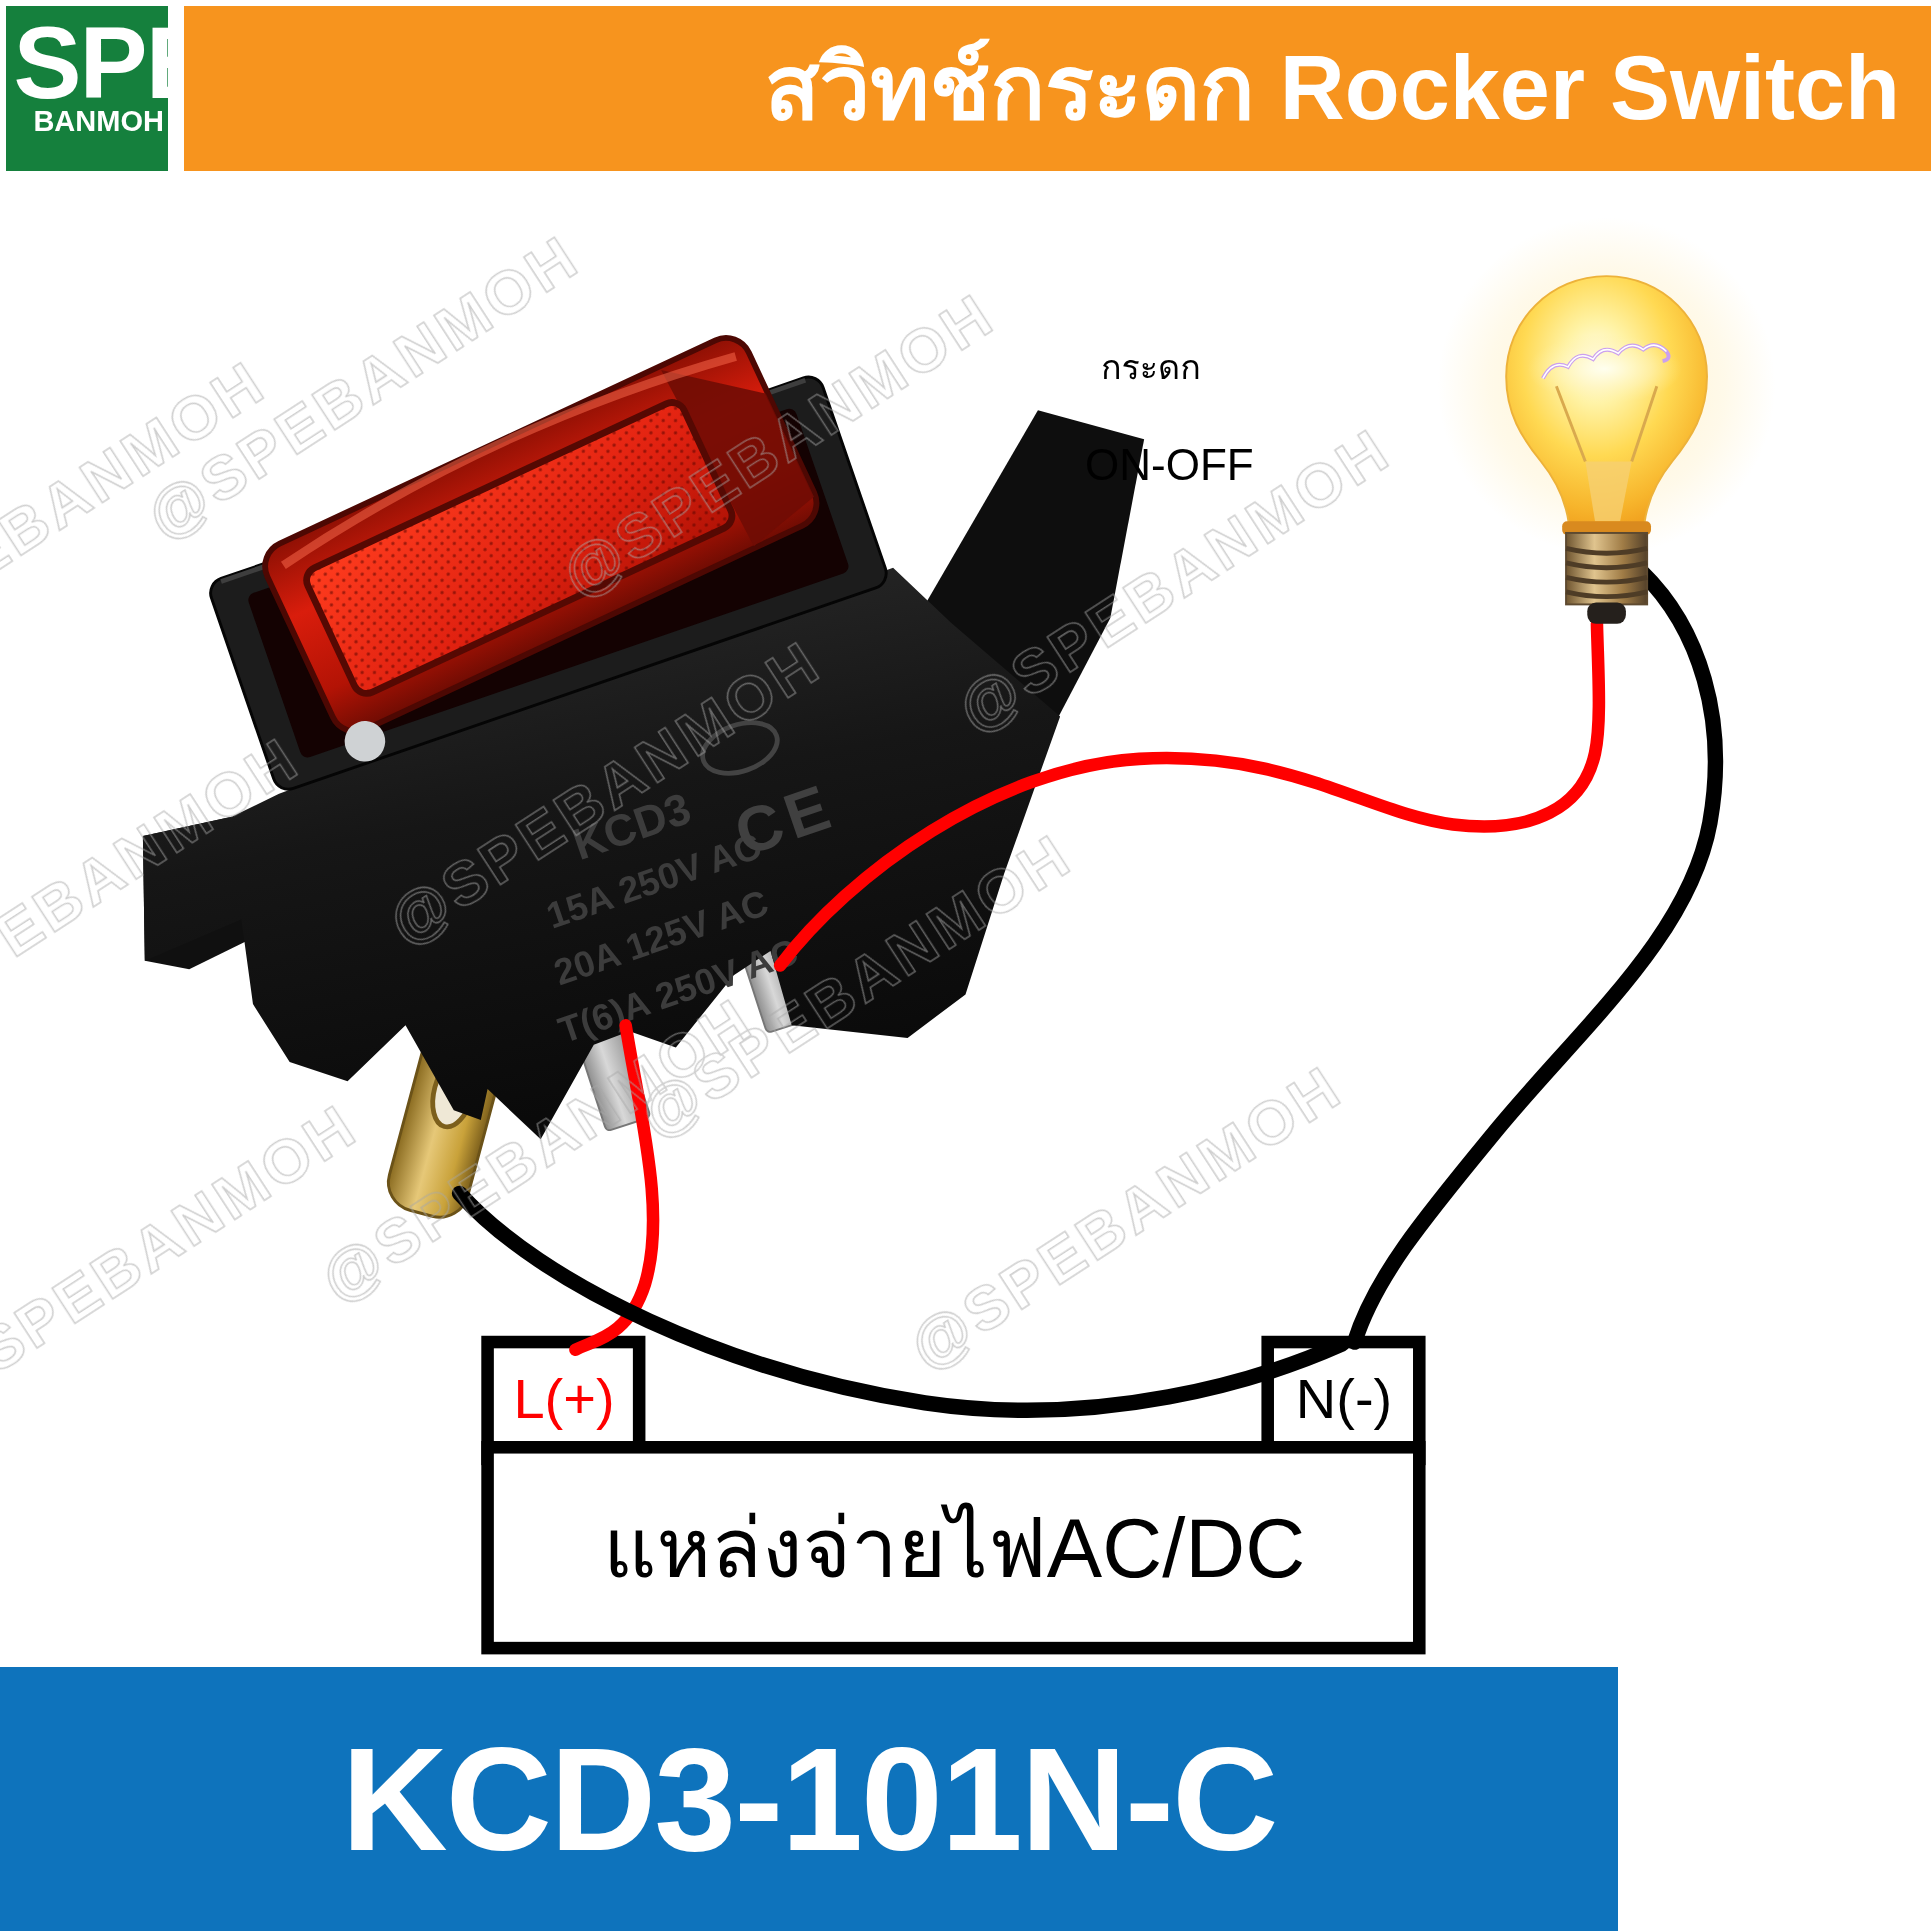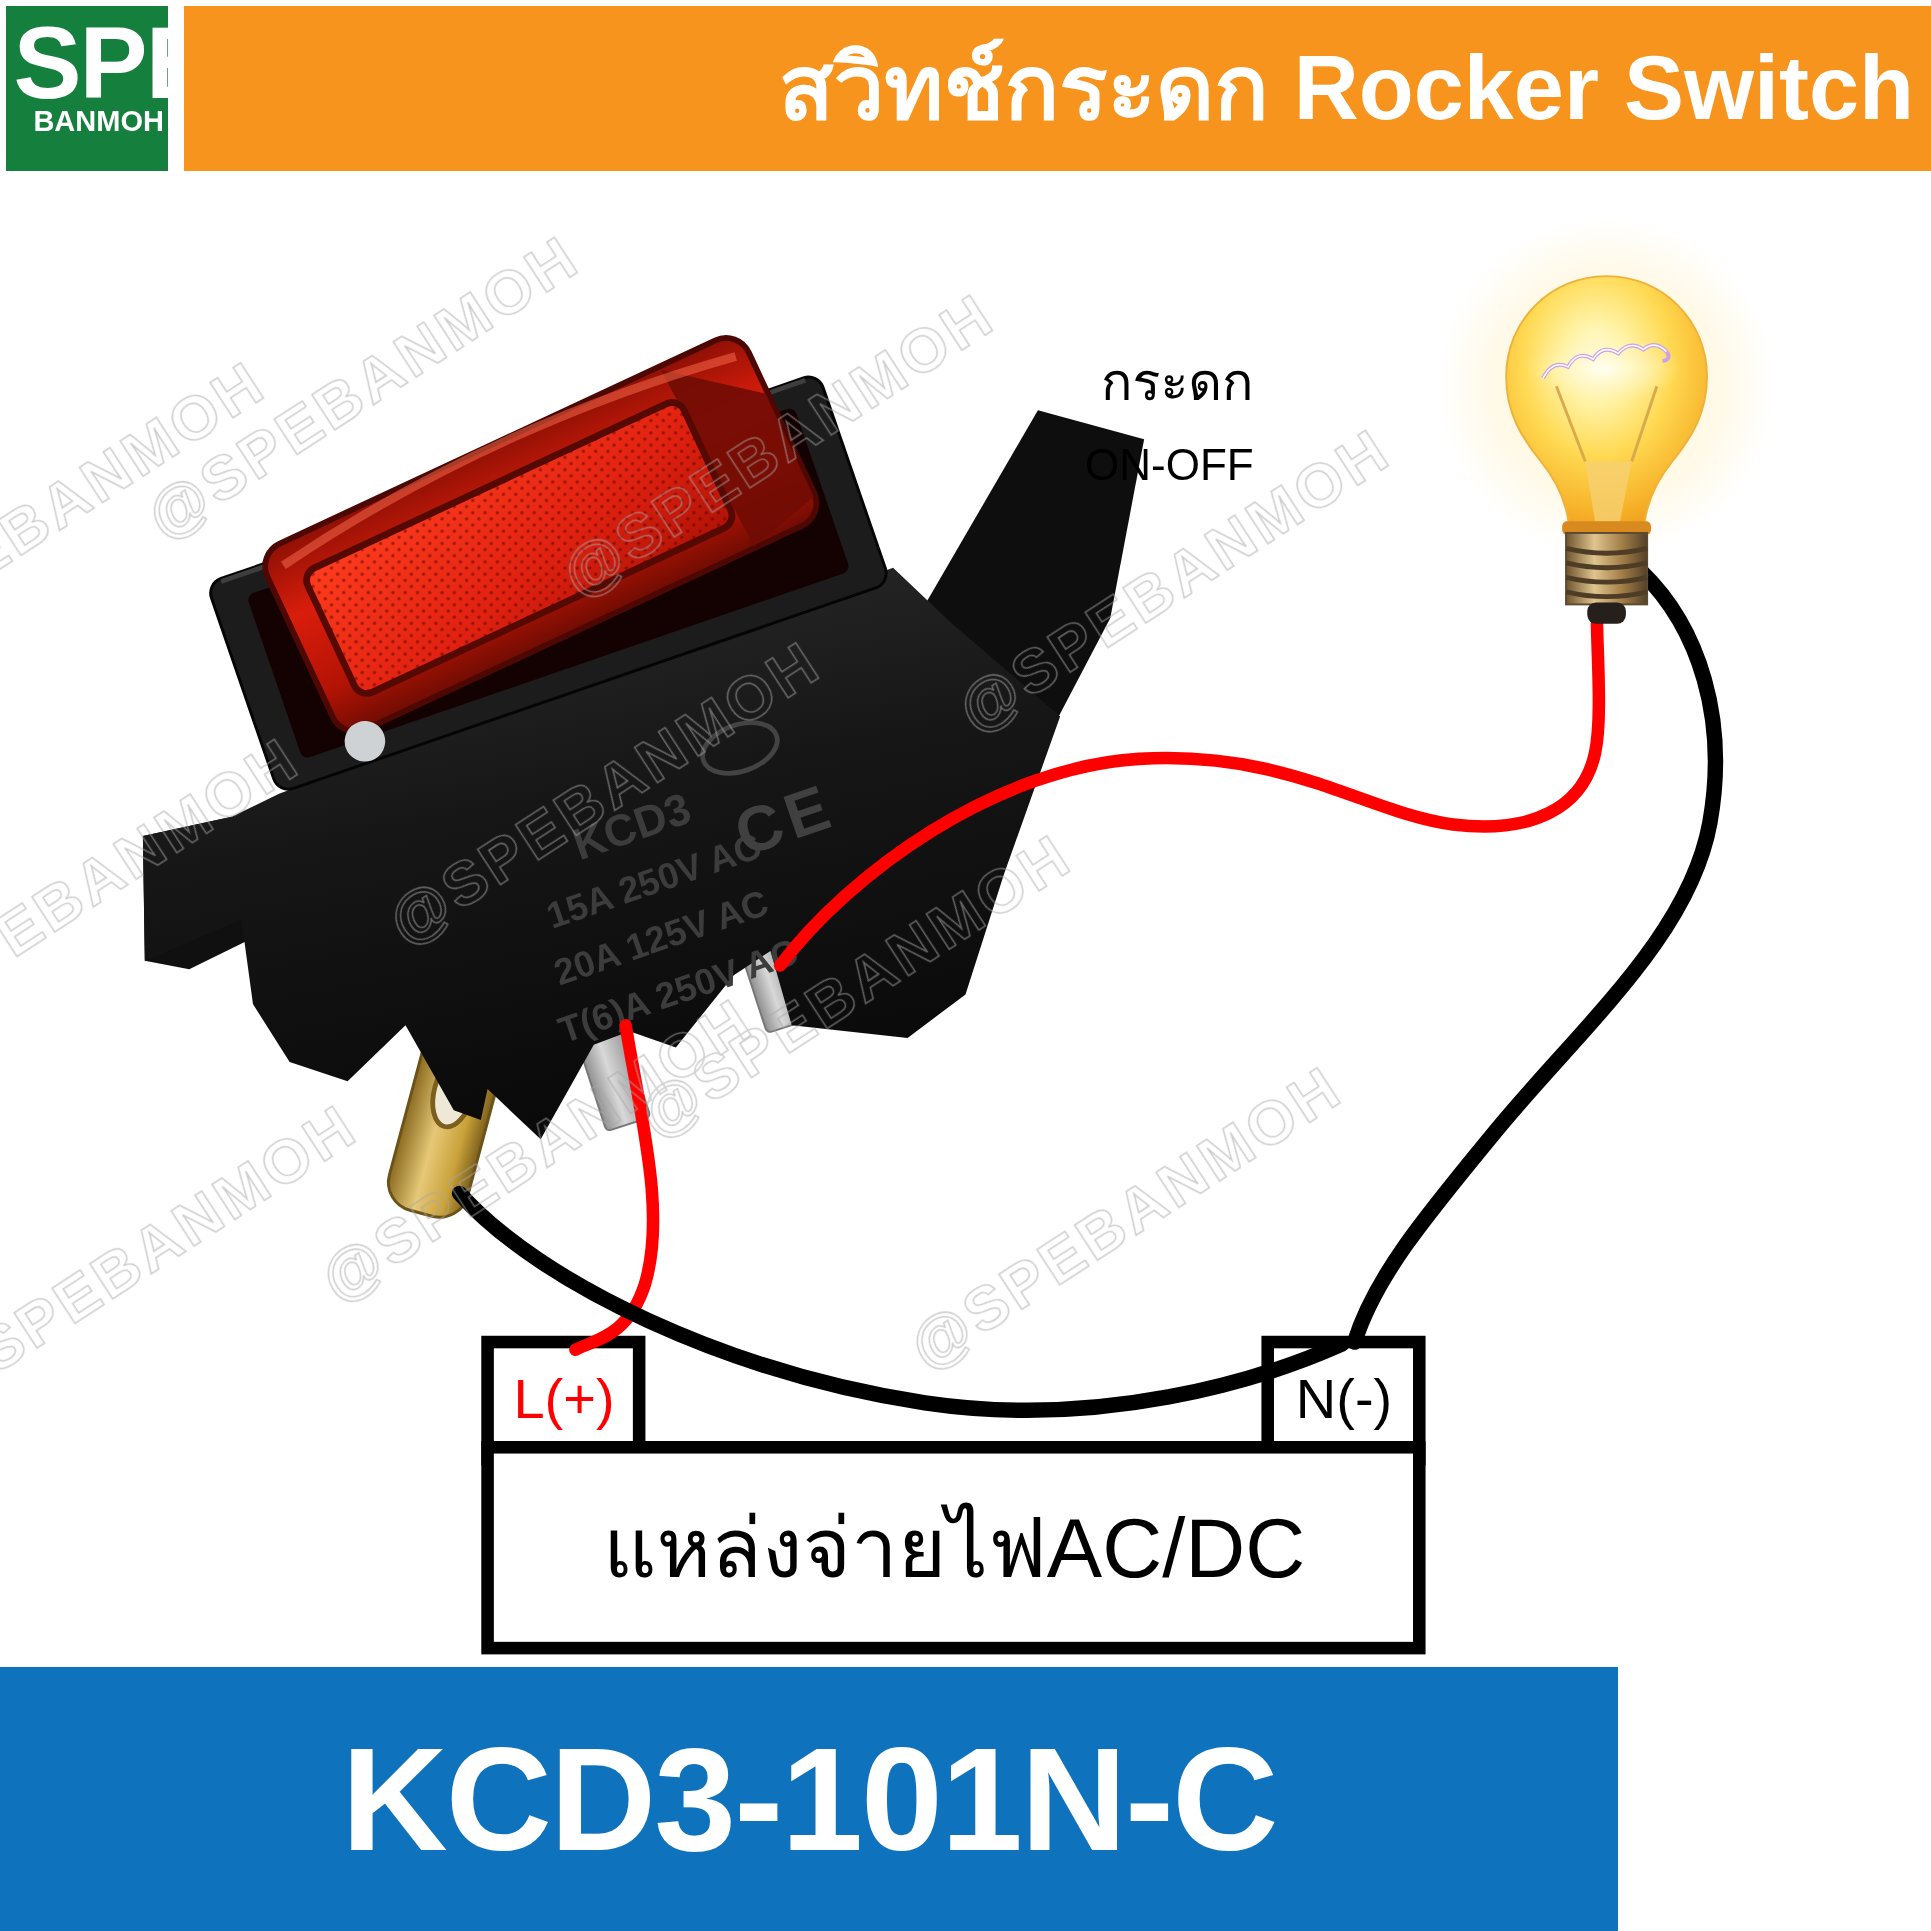--- a/index.html
+++ b/index.html
@@ -5,23 +5,23 @@
   html,body{margin:0;padding:0;background:#ffffff;}
   #stage{position:relative;width:1931px;height:1931px;background:#ffffff;overflow:hidden;
          font-family:"Liberation Sans","DejaVu Sans",sans-serif;}
   .abs{position:absolute;}
   
   #logo{left:5.8px;top:5.8px;width:162px;height:165px;background:#15803d;}
   #logo-spe{left:7.7px;top:5.8px;font-size:102px;font-weight:bold;color:#ffffff;line-height:1;letter-spacing:-1.9px;}
   #logo-banmoh{right:3.9px;top:99px;font-size:29px;font-weight:bold;color:#ffffff;letter-spacing:0px;}
   #header-bar{left:184px;top:5.8px;width:1747px;height:165px;background:#F7941E;}
   #header-title{width:100%;height:184px;line-height:165px;text-align:right;box-sizing:border-box;
-                padding-right:17px;font-size:90px;font-weight:bold;color:#ffffff;white-space:nowrap;}
-  
-  #action-label{left:1101px;top:340px;font-size:52px;color:#000;font-weight:500;}
+                padding-right:31px;font-size:90px;font-weight:bold;color:#ffffff;white-space:nowrap;}
+  
+  #action-label{left:1101px;top:340px;font-size:34px;color:#000;font-weight:500;}
   #onoff-label{left:1085px;top:440px;font-size:44px;color:#000;}
   
   .term-label{width:152px;height:108px;display:flex;align-items:center;justify-content:center;
               font-size:56px;}
   #live-label{left:488px;top:1344px;color:#FF0000;}
   #neutral-label{left:1268px;top:1344px;color:#000000;}
   #source-label{left:488px;top:1453px;width:932px;height:189px;display:flex;align-items:center;
                 justify-content:center;font-size:83px;color:#000;}
   
   #footer-bar{left:0;top:1667px;width:1618px;height:264px;background:#0E73BC;display:flex;

